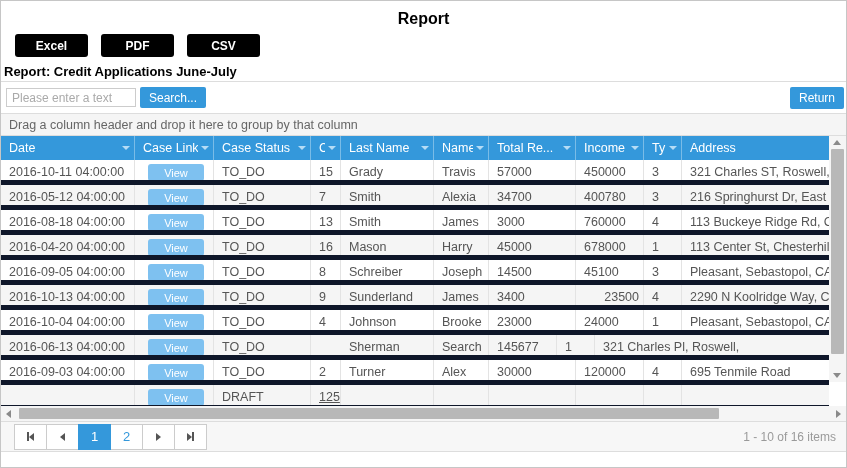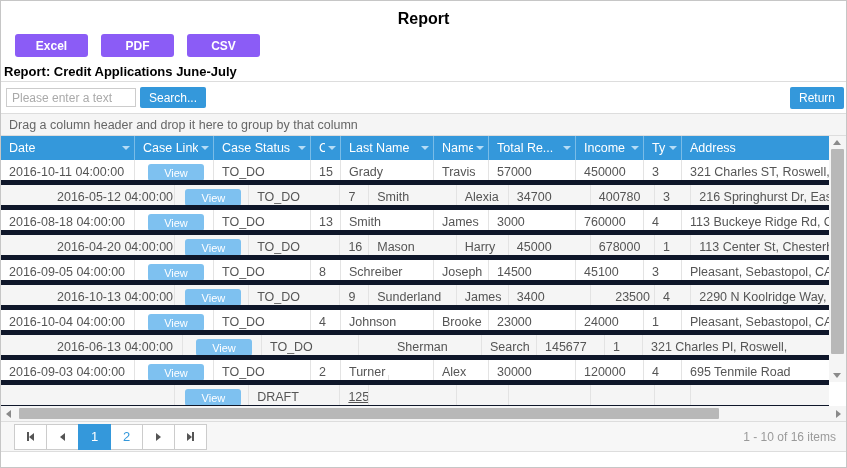--- a/index.html
+++ b/index.html
@@ -2,21 +2,21 @@
 <html><head>
 <meta charset="utf-8">
 <style>
   * { margin:0; padding:0; box-sizing:border-box; }
   body { font-family:"Liberation Sans", sans-serif; background:#fff; }
   .page { position:relative; width:847px; height:468px; border:1px solid #c6c6c6; background:#fff; overflow:hidden; }
 
   .title { padding-top:9px; height:28px; text-align:center; font-size:16px; font-weight:bold; color:#000; }
 
   .export-row { margin:5px 0 0 14px; height:23px; display:flex; gap:12px; }
-  .btn-teal { width:73px; height:23px; background:#8b5cf6; color:#fff; border:none; border-radius:3px; font-size:12px; font-weight:600; font-family:"Liberation Sans", sans-serif; cursor:pointer; }
+  .btn-teal { width:73px; height:23px; background:#000000; color:#fff; border:none; border-radius:3px; font-size:12px; font-weight:600; font-family:"Liberation Sans", sans-serif; cursor:pointer; }
   .btn-teal + .btn-teal { margin-left:1px; }
 
   .report-label { margin-top:7px; height:17px; padding-left:3px; font-size:13px; font-weight:bold; color:#000; }
 
   .search-row { position:relative; height:32px; border-top:1px solid #ddd; display:flex; align-items:center; padding-left:5px; }
   .search-input { width:130px; height:19px; border:1px solid #ccc; font-size:12px; padding:8px 5px; color:#444; font-family:"Liberation Sans", sans-serif; }
   .search-input::placeholder { color:#aaa; }
   .btn-blue { height:21px; background:#3498db; color:#fff; border:none; border-radius:2px; font-size:12px; padding:0 9px; margin-left:4px; font-family:"Liberation Sans", sans-serif; cursor:pointer; }
   .btn-return { position:absolute; right:2px; top:5px; height:22px; margin:0; }
 
@@ -27,21 +27,21 @@
   .grid-content { width:828px; }
 
   .ghead { display:flex; height:24px; background:#3498db; }
   .hcell { display:flex; align-items:center; padding:0 4px 0 8px; border-right:1px solid rgba(255,255,255,0.35); overflow:hidden; }
   .hcell:last-child { border-right:none; }
   .hlabel { flex:1; color:#fff; font-size:12.5px; white-space:nowrap; overflow:hidden; }
   .chev { flex:0 0 auto; width:0; height:0; border-left:4px solid transparent; border-right:4px solid transparent; border-top:4px solid #b5dcf6; margin-left:3px; }
 
   .gbody { height:246px; overflow:hidden; }
   .grow { display:flex; height:25px; background:#fff; border-bottom:5px solid #0f172a; }
-  .grow.alt { background:#f5f5f5;padding-left:48px; }
+  .grow.alt { background:#f5f5f5; }
   .gcell { padding:5px 4px 0 8px; font-size:12.5px; color:#555; border-right:1px solid #e3e3e3; white-space:nowrap; overflow:hidden; }
   .gcell:last-child { border-right:none; }
   .btn-view { display:block; margin:1px auto 0 auto; width:56px; height:17px; background:#7ec1f0; color:#fff; border:none; border-radius:3px; font-size:11px; font-family:"Liberation Sans", sans-serif; cursor:pointer; }
 
   .vscroll { width:17px; height:246px; background:#f5f5f5; position:relative; }
   .vthumb { position:absolute; left:2px; top:13px; width:13px; height:205px; background:#b8b8b8; border-radius:1px; }
   .varrow { position:absolute; left:4px; width:0; height:0; border-left:4px solid transparent; border-right:4px solid transparent; }
   .varrow.up { top:4px; border-bottom:5px solid #8a8a8a; }
   .varrow.down { bottom:4px; border-top:5px solid #8a8a8a; }
 

